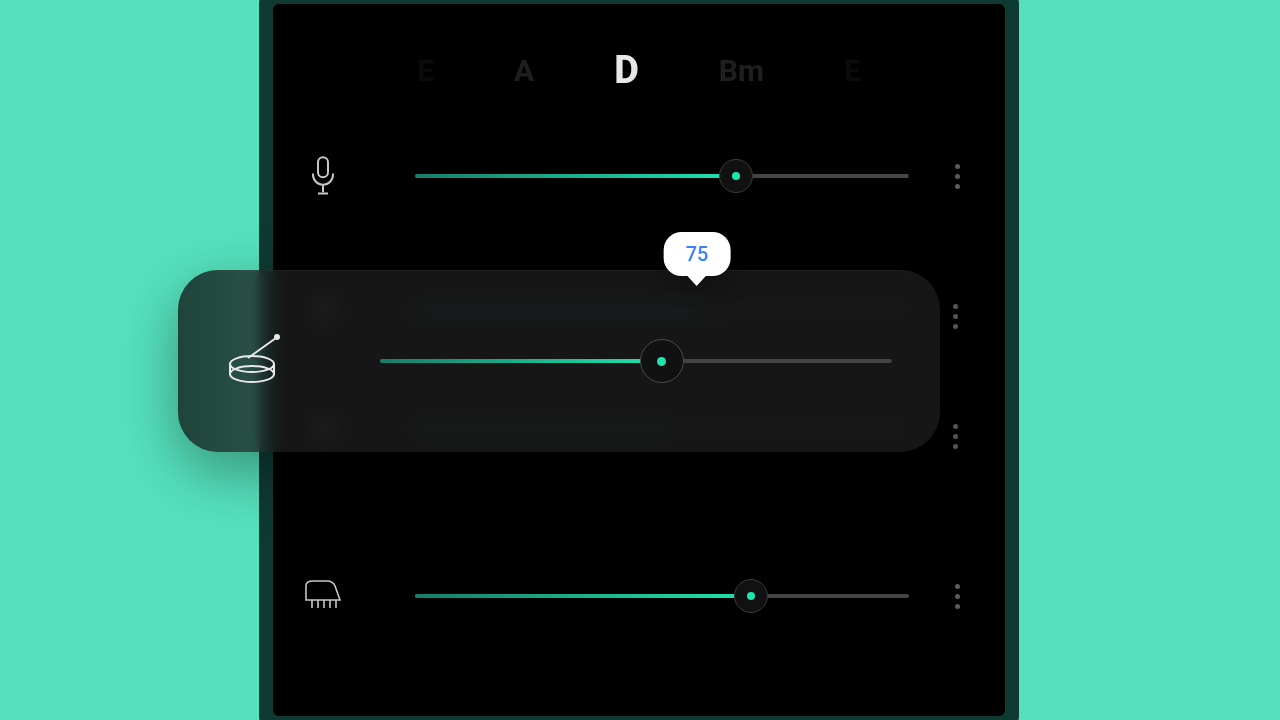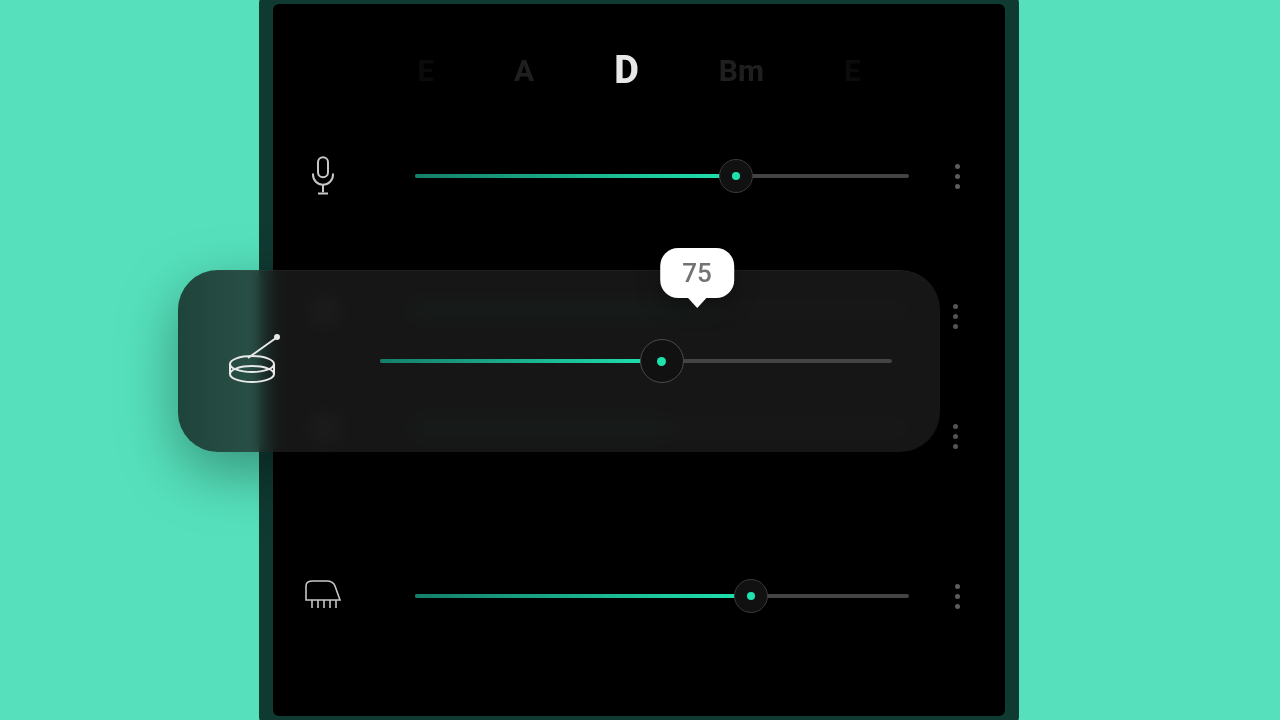--- a/index.html
+++ b/index.html
@@ -141,27 +141,26 @@
   }
   .fc-slider-wrap .thumb { width:44px; height:44px; border:1px solid #4a4a4a; }
   .fc-slider-wrap .thumb-dot { width:9px; height:9px; }
 
   .tooltip {
     position:absolute;
     left: 697px;
     top: 232px;
     transform: translateX(-50%);
     background:#fff;
-    color:#737373;
-    font-size: 26px;
+    color:#3b82f6;
+    font-size: 20px;
     font-weight: 500;
     padding: 10px 22px;
     border-radius: 18px;
     box-shadow: 0 8px 24px rgba(0,0,0,.3);
-    margin-top: 16px;
   }
   .tooltip::after {
     content:'';
     position:absolute;
     bottom:-10px;
     left:50%;
     transform: translateX(-50%);
     border-left: 11px solid transparent;
     border-right: 11px solid transparent;
     border-top: 12px solid #fff;

